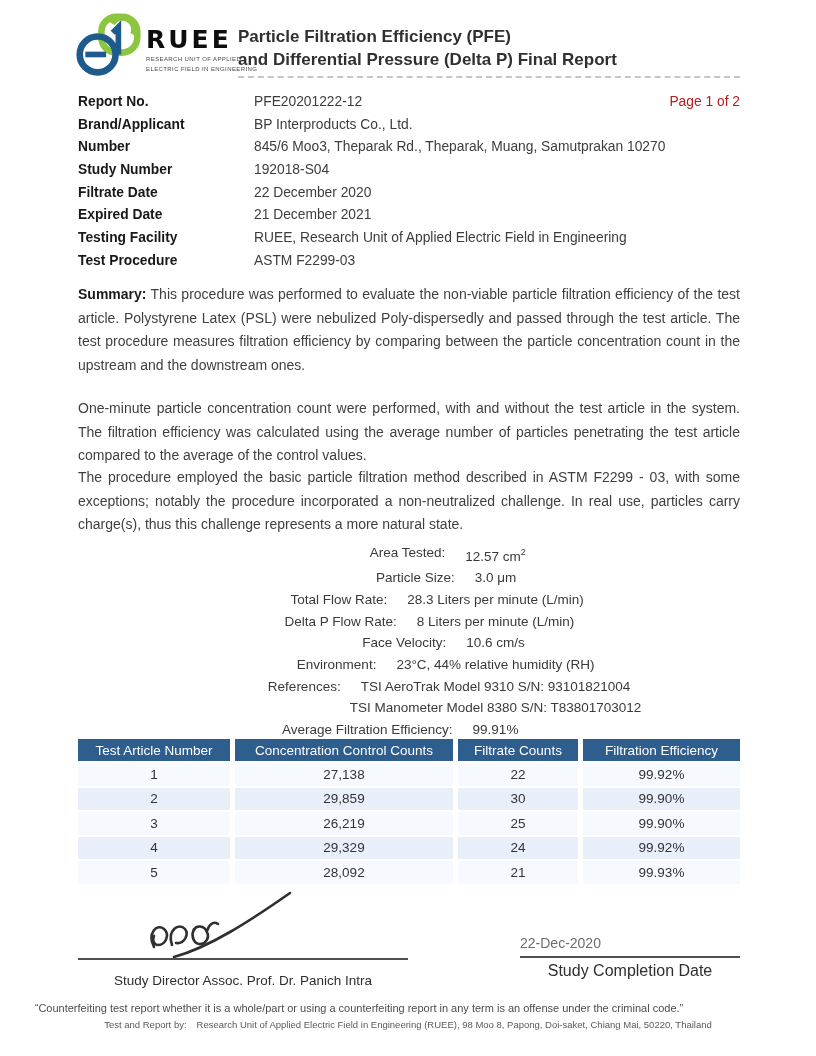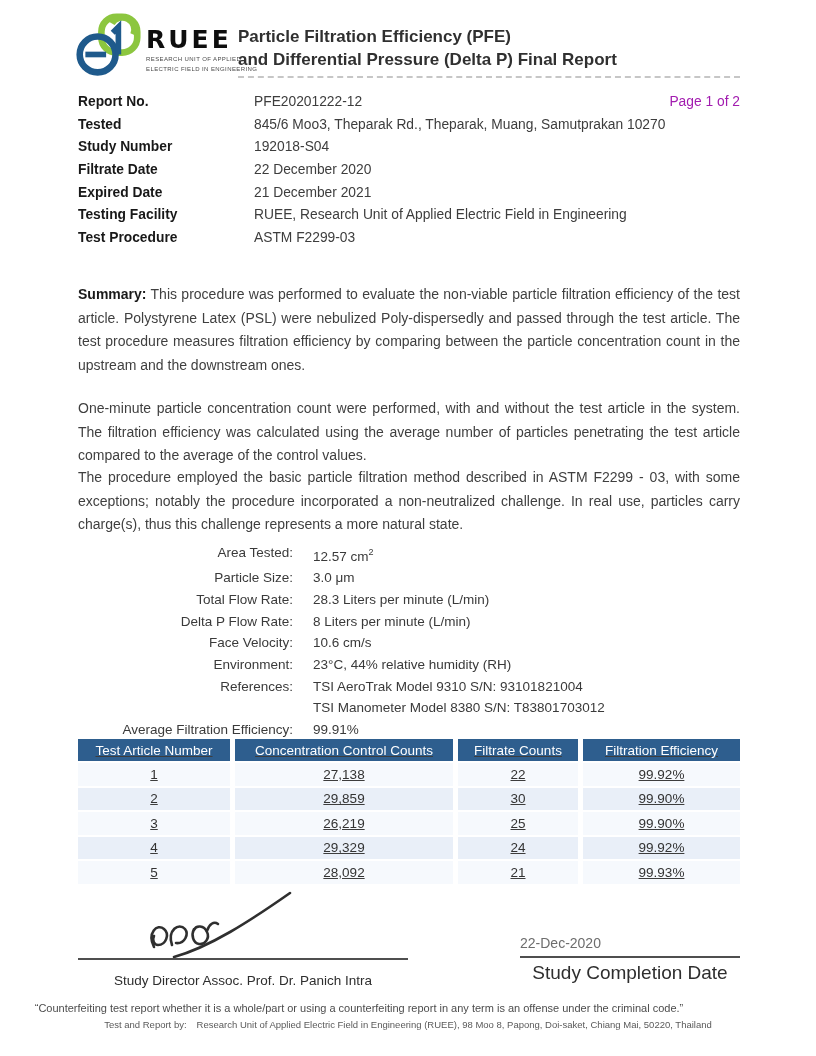--- a/index.html
+++ b/index.html
@@ -26,56 +26,56 @@
   .title-block {
     position: absolute; left: 238px; top: 25px; width: 502px;
     font-size: 17px; font-weight: 700; color: #303030; line-height: 23px;
     border-bottom: 2px dashed #c6c6c6; padding-bottom: 5px;
   }
   
   .meta { position: absolute; left: 78px; top: 90px; width: 662px; font-size: 13.8px; }
   .meta-row { display: flex; align-items: center; height: 22.7px; position: relative; gap: 17px; }
   .meta-label { width: 159px; font-weight: 700; color: #181818; flex-shrink: 0; }
   .meta-value { color: #3d3d3d; white-space: nowrap; }
-  .page-indicator { position: absolute; right: 0; top: 0; height: 22.7px; display: flex; align-items: center; color: #a21caf; }
+  .page-indicator { position: absolute; right: 0; top: 0; height: 22.7px; display: flex; align-items: center; color: #b91c1c; }
   
   .para {
     position: absolute; left: 78px; width: 662px;
     font-size: 14px; line-height: 23.7px; text-align: justify; color: #3f3f3f;
   }
   .para b { color: #1a1a1a; }
   #summary-para { top: 283px; }
   #para-2 { top: 388px; margin-top: 9px; }
   #para-3 { top: 466px; }
   
   .params { position: absolute; left: 78px; top: 542px; width: 600px; font-size: 13.5px; }
-  .param-row { display: flex; line-height: 21.7px; }
+  .param-row { display: flex; line-height: 21.7px; justify-content: center; }
   .param-label { width: 215px; text-align: right; color: #3a3a3a; flex-shrink: 0; }
   .param-value { margin-left: 20px; color: #3a3a3a; white-space: nowrap; }
   .param-value sup { font-size: 9px; }
   
-  .table-wrap { position: absolute; left: 78px; top: 739px; width: 662px; text-decoration: underline; }
+  .table-wrap { position: absolute; left: 78px; top: 739px; width: 662px; }
   table.report-table {
     border-collapse: separate; border-spacing: 5px 2px;
     width: 672px; margin: -2px -5px; table-layout: fixed; font-size: 13.5px;
   }
   .report-table th {
     background: #2E5E8E; color: #ffffff; font-weight: 400;
     height: 22px; text-align: center; font-size: 13.5px;
   }
   .report-table td { text-align: center; height: 22.5px; color: #333333; }
   .report-table tr.odd td { background: #F6F9FD; }
   .report-table tr.even td { background: #E9EFF8; }
   
   .sig-svg { position: absolute; left: 138px; top: 889px; }
   .sig-line-left { position: absolute; left: 78px; top: 958px; width: 330px; border-top: 2px solid #4f4f4f; }
   .sig-label-left { position: absolute; left: 78px; top: 973px; width: 330px; text-align: center; font-size: 13.5px; color: #2e2e2e; }
   .sig-date { position: absolute; left: 520px; top: 935px; width: 220px; font-size: 14px; color: #6d6d6d; }
   .sig-line-right { position: absolute; left: 520px; top: 956px; width: 220px; border-top: 2px solid #4f4f4f; }
-  .sig-label-right { position: absolute; left: 520px; top: 962px; width: 220px; text-align: center; font-size: 19px; color: #2e2e2e; }
+  .sig-label-right { position: absolute; left: 520px; top: 962px; width: 220px; text-align: center; font-size: 16px; color: #2e2e2e; }
   
   .footer-disclaimer {
     position: absolute; left: 0; top: 1002px; width: 718px;
     text-align: center; font-size: 11px; color: #4c4c4c;
   }
   .footer-testby {
     position: absolute; left: 0; top: 1019px; width: 816px;
     text-align: center; font-size: 9.5px; color: #5a5a5a;
   }
   .footer-testby .gap { display: inline-block; width: 10px; }
@@ -105,21 +105,25 @@
     <div>and Differential Pressure (Delta P) Final Report</div>
   </div>
 
   <div class="meta">
     <div class="meta-row">
       <span class="meta-label">Report No.</span>
       <span class="meta-value">PFE20201222-12</span>
       <span class="page-indicator">Page 1 of 2</span>
     </div>
     <div class="meta-row">
-      <span class="meta-label">Tested</span>
+      <span class="meta-label">Brand/Applicant</span>
+      <span class="meta-value">BP Interproducts Co., Ltd.</span>
+    </div>
+    <div class="meta-row">
+      <span class="meta-label">Number</span>
       <span class="meta-value">845/6 Moo3, Theparak Rd., Theparak, Muang, Samutprakan 10270</span>
     </div>
     <div class="meta-row">
       <span class="meta-label">Study Number</span>
       <span class="meta-value">192018-S04</span>
     </div>
     <div class="meta-row">
       <span class="meta-label">Filtrate Date</span>
       <span class="meta-value">22 December 2020</span>
     </div>

